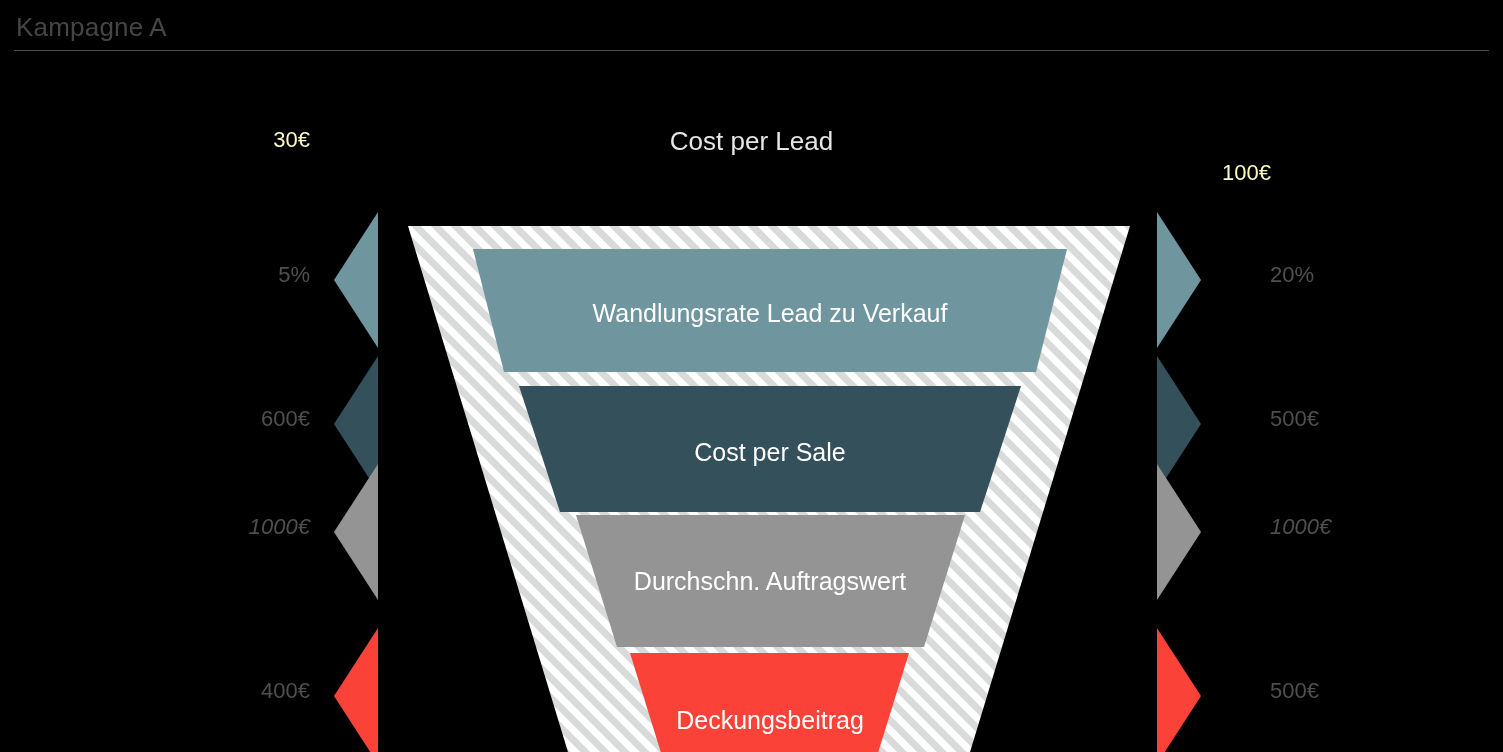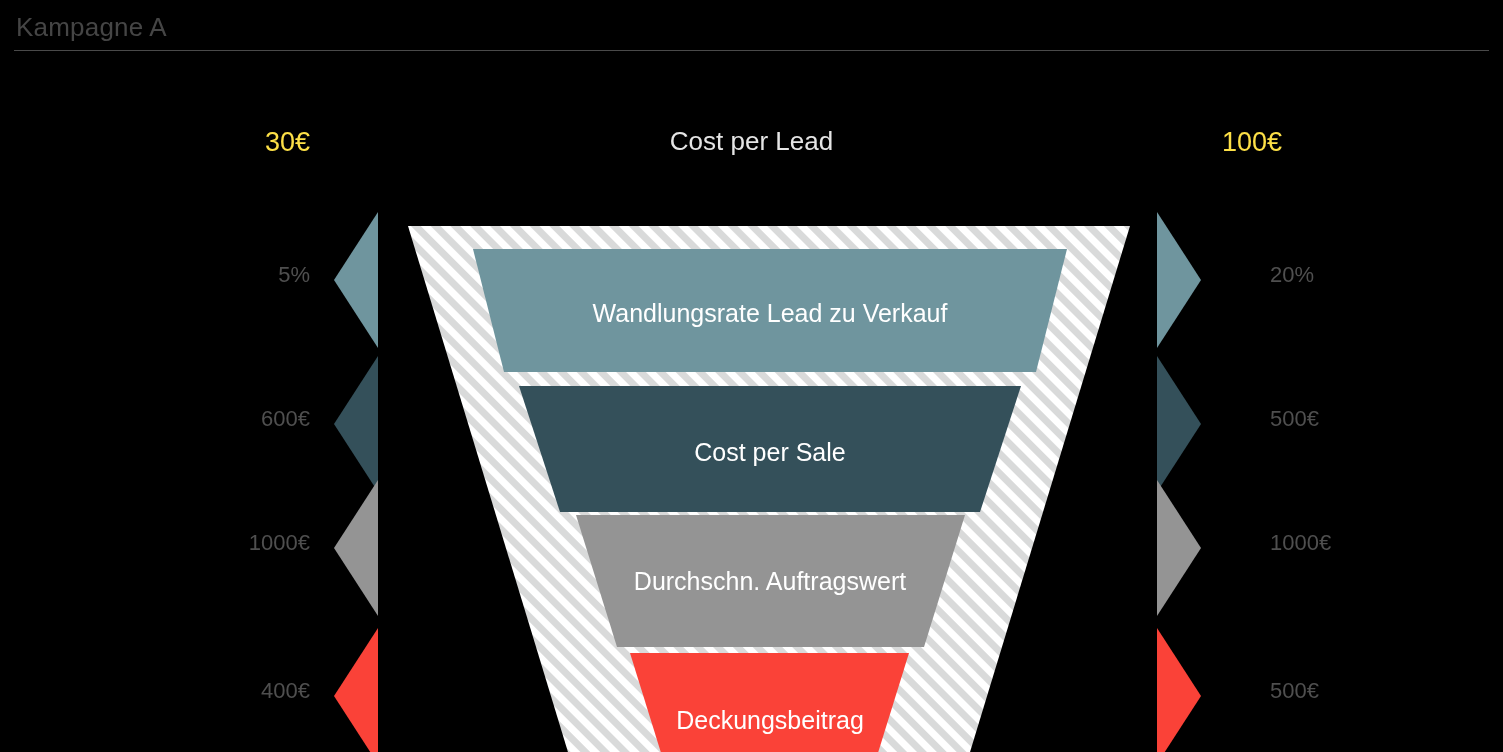--- a/index.html
+++ b/index.html
@@ -46,26 +46,26 @@
     letter-spacing: 0.2px;
     white-space: nowrap;
   }
   .hdr-left  { left: 16px; text-align: left; }
   .hdr-right { right: 18px; text-align: right; }
 
   
   .cap {
     position: absolute;
     top: 127px;
-    font-size: 27px;
-    color: #fde047;
+    font-size: 22px;
+    color: #fef9c3;
     white-space: nowrap;
   }
   .cap-left  { left: 170px;  width: 140px; text-align: right; }
-  .cap-right { left: 1222px; width: 160px; text-align: left; }
+  .cap-right { left: 1222px; width: 160px; text-align: left; margin-top: 33px; }
 
   .cap-center {
     position: absolute;
     top: 126px;
     left: 0;
     width: 1503px;
     text-align: center;
     font-size: 26px;
     color: #e5e5e5;
     white-space: nowrap;
@@ -168,21 +168,21 @@
     <div class="val val-left">600€</div>
     <svg class="arrow arrow-left" viewBox="0 0 44 136">
       <polygon points="44,0 44,136 0,68" fill="#34505a"></polygon>
     </svg>
     <svg class="arrow arrow-right" viewBox="0 0 44 136">
       <polygon points="0,0 0,136 44,68" fill="#34505a"></polygon>
     </svg>
     <div class="val val-right">500€</div>
   </div>
 
-  <div class="arrow-row" style="top:480px;">
+  <div class="arrow-row" style="top:464px;font-style:italic;">
     <div class="val val-left">1000€</div>
     <svg class="arrow arrow-left" viewBox="0 0 44 136">
       <polygon points="44,0 44,136 0,68" fill="#949494"></polygon>
     </svg>
     <svg class="arrow arrow-right" viewBox="0 0 44 136">
       <polygon points="0,0 0,136 44,68" fill="#949494"></polygon>
     </svg>
     <div class="val val-right">1000€</div>
   </div>
 

